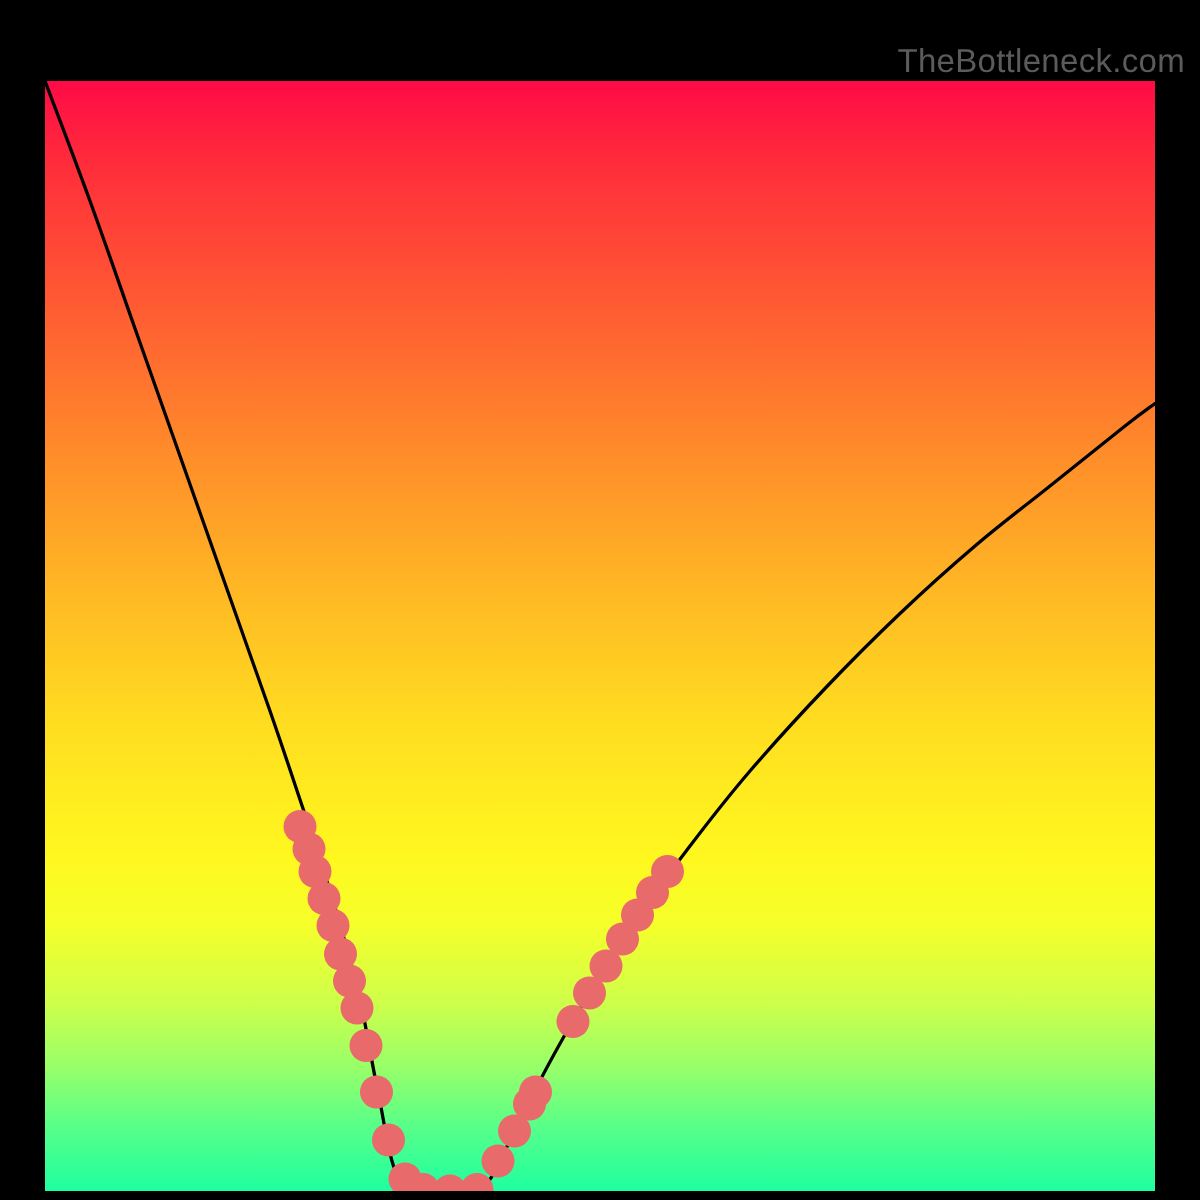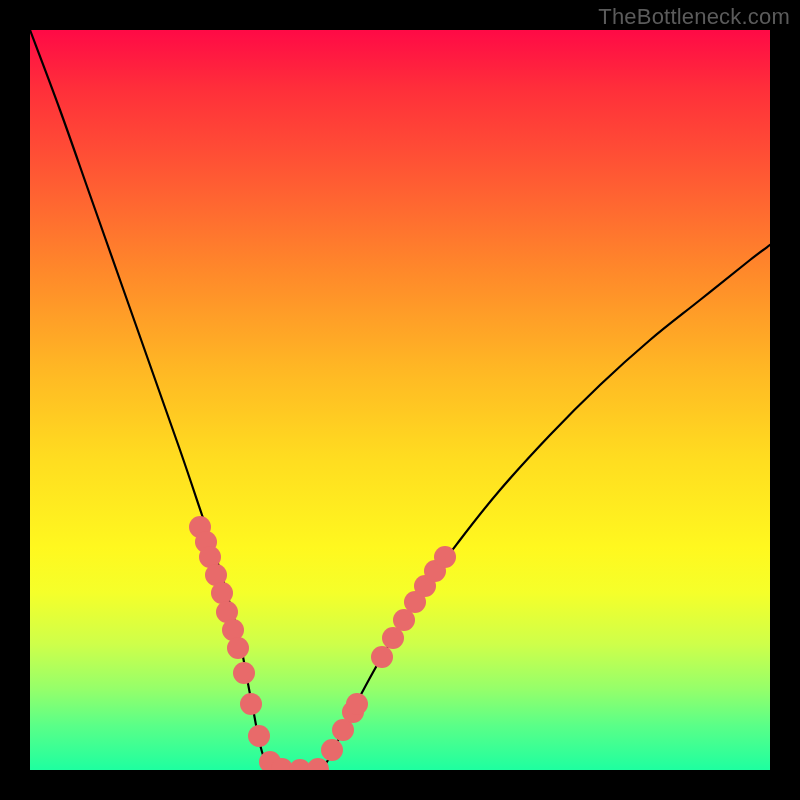--- a/index.html
+++ b/index.html
@@ -9,20 +9,21 @@
     height: 800px;
     background: #000;
     overflow: hidden;
     font-family: Arial, Helvetica, sans-serif;
   }
   .frame {
     position: relative;
     width: 800px;
     height: 599px;
     background: #000;
+    margin-top: 24px;
   }
   .plot-area {
     position: absolute;
     left: 30px;
     top: 30px;
     width: 740px;
     height: 740px;
   }
   .gradient-bg {
     position: absolute;

